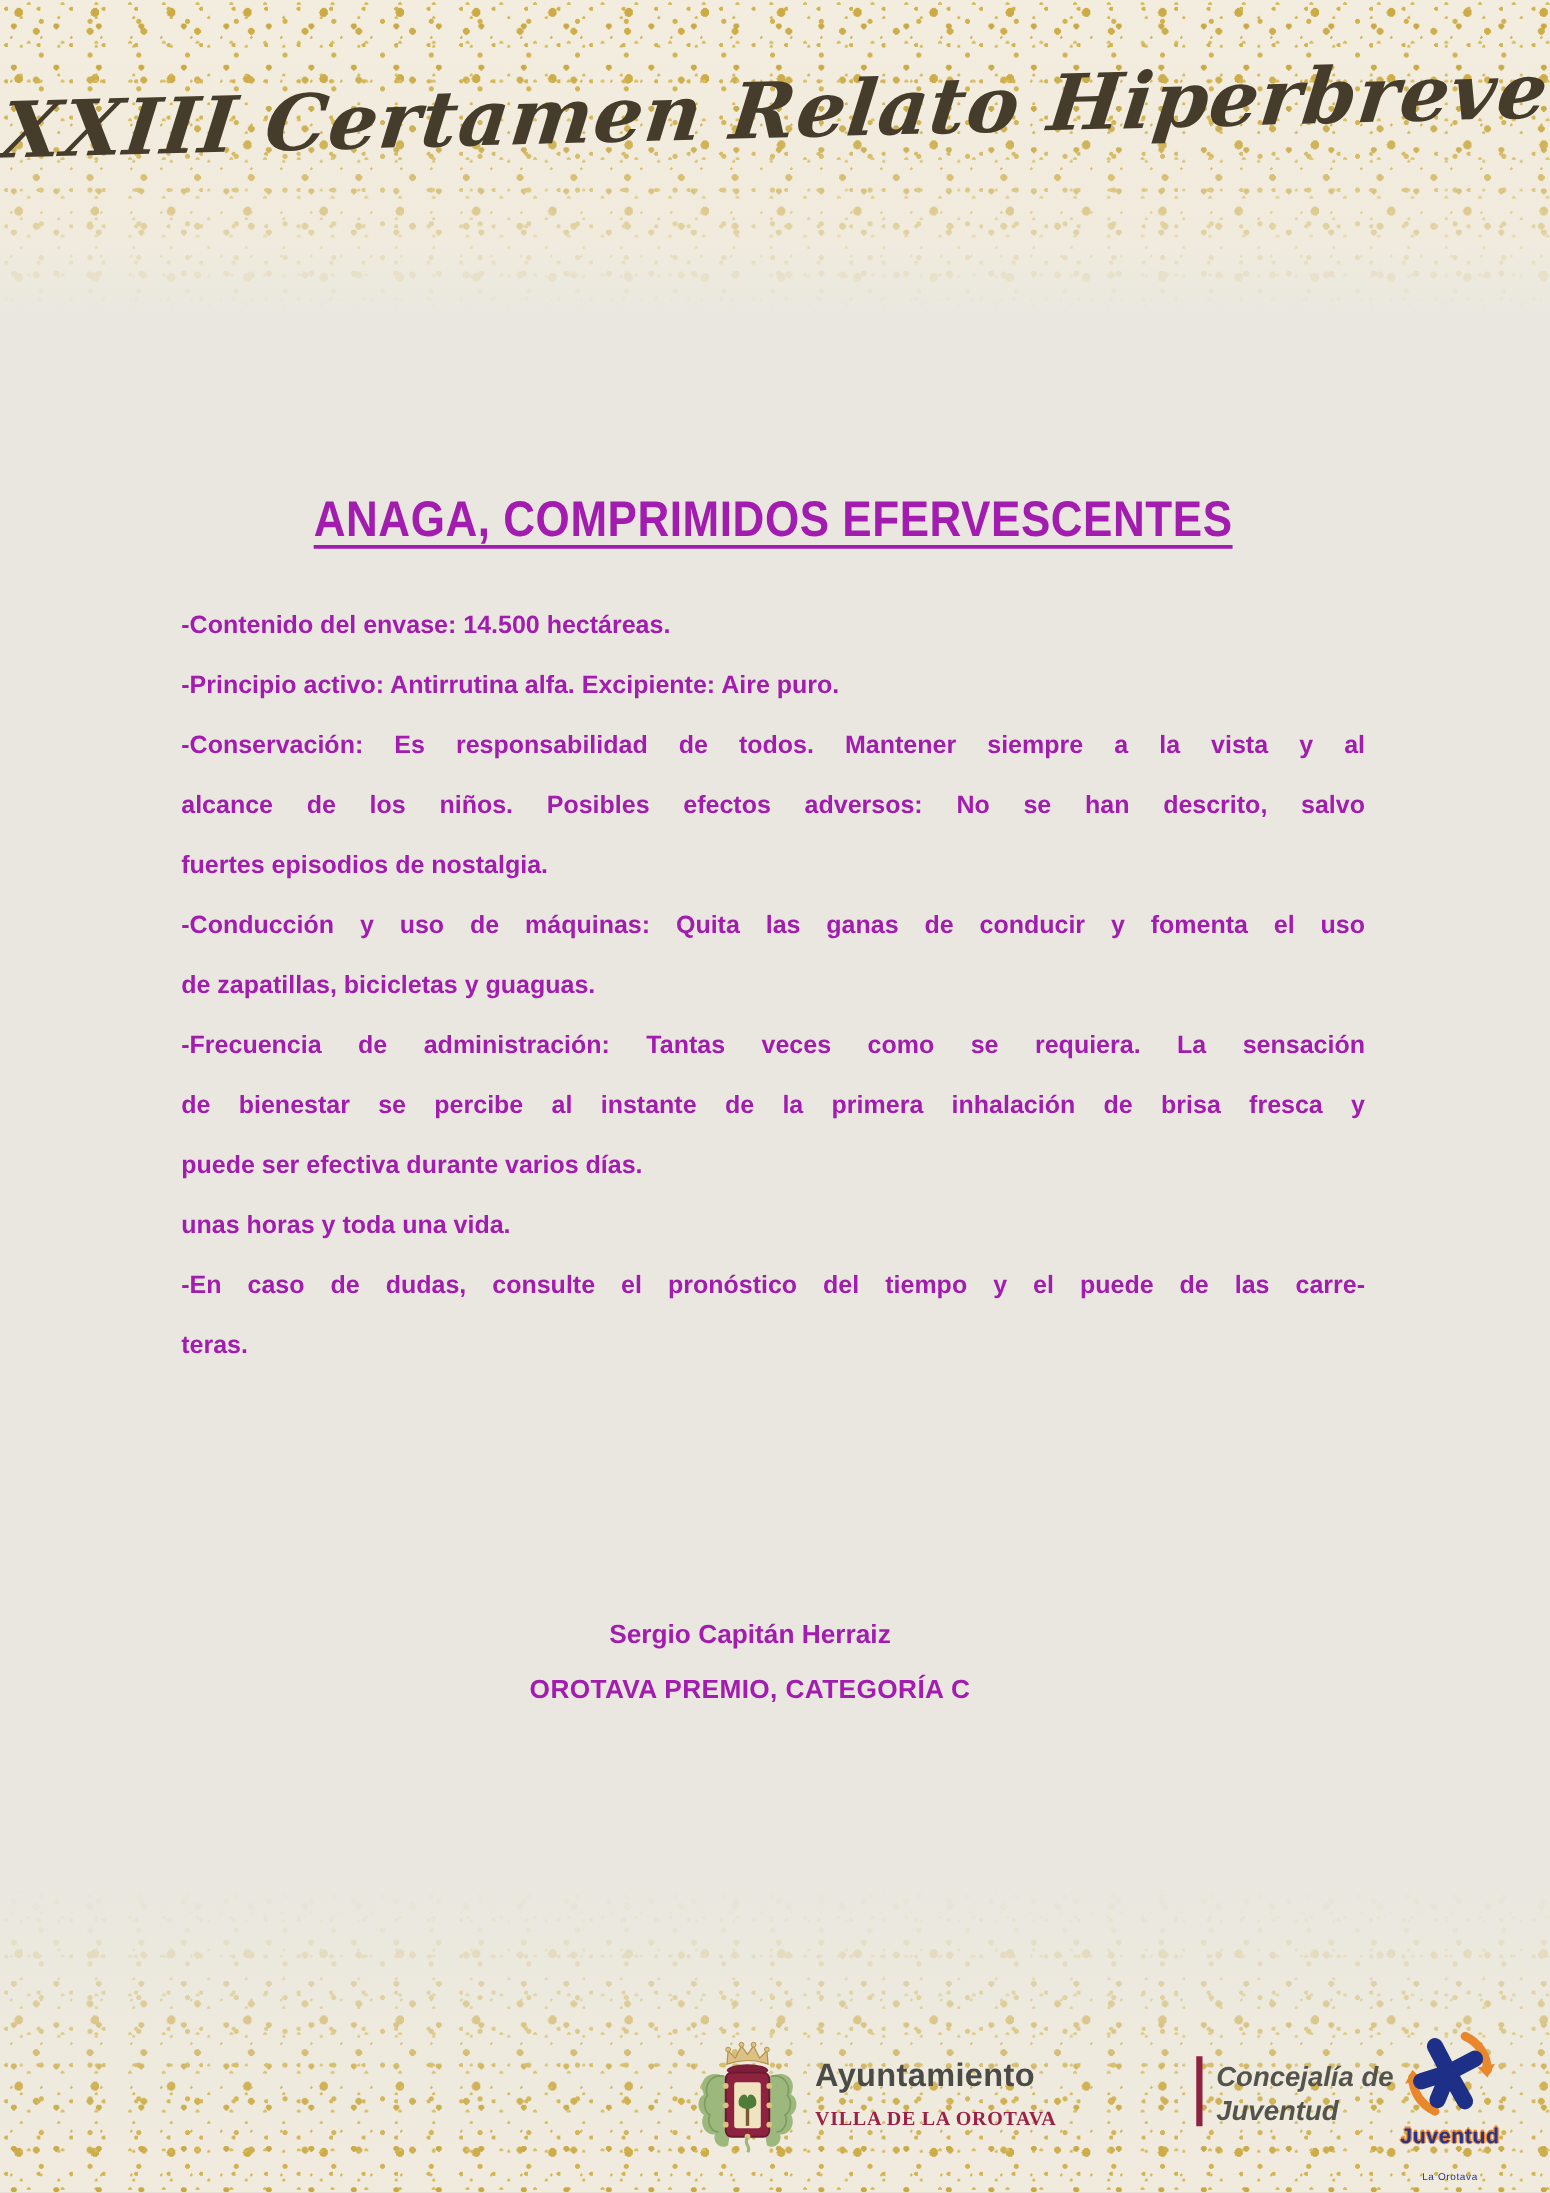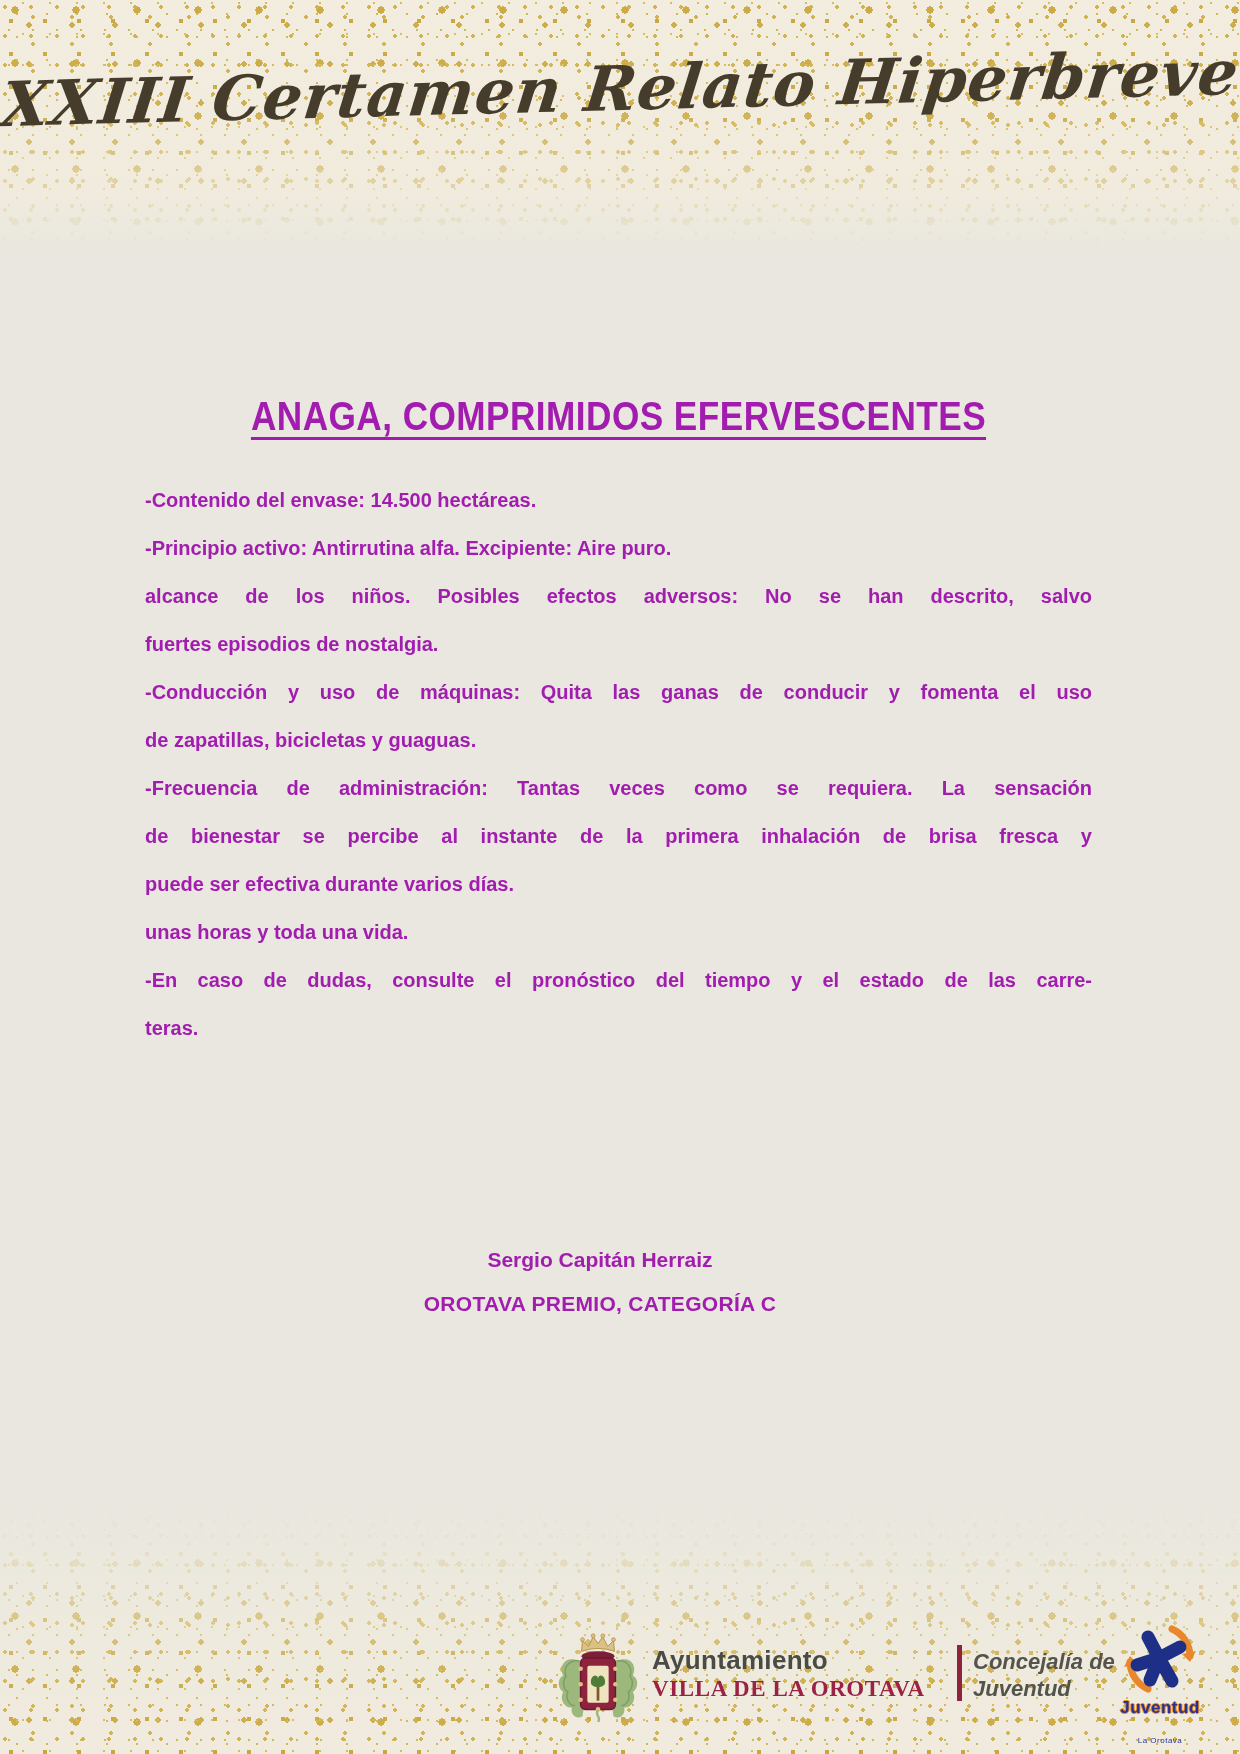--- a/index.html
+++ b/index.html
@@ -65,22 +65,22 @@
   .line.just{text-align:justify;text-align-last:justify;}
   .author-block{margin-top:186px;text-align:center;padding-right:37px;font-weight:bold;}
   .author-name{font-size:21px;line-height:44px;}
   .award{font-size:21px;line-height:44px;letter-spacing:.3px;}
 
   
   .coat{position:absolute;left:552px;top:1630px;}
   .muni{position:absolute;left:652px;top:1645px;}
   .muni-label{font-size:26px;font-weight:bold;color:#4b4b46;letter-spacing:.3px;}
   .muni-name{
-    margin-top:0;font-family:"Liberation Serif",serif;font-weight:bold;
-    font-size:23px;color:#9b2147;letter-spacing:.6px;
+    margin-top:11px;font-family:"Liberation Serif",serif;font-weight:bold;
+    font-size:16px;color:#9b2147;letter-spacing:.6px;
   }
   .footer-divider{position:absolute;left:957px;top:1645px;width:5px;height:56px;background:#8e2340;}
   .dept{
     position:absolute;left:973px;top:1648px;
     font-style:italic;font-weight:bold;font-size:22px;line-height:27px;color:#54544c;
   }
   .youth-logo{position:absolute;left:1110px;top:1620px;width:100px;text-align:center;}
   .youth-logo-text{
     font-size:17px;font-weight:bold;color:#27348f;letter-spacing:.5px;margin-top:-4px;
     text-shadow:1px 0 0 #e8872b,-1px 0 0 #e8872b,0 1px 0 #e8872b,0 -1px 0 #e8872b;
@@ -96,29 +96,30 @@
     <div class="speckles"></div>
   </div>
   <div class="header-title">XXIII Certamen Relato Hiperbreve</div>
 
   <div class="content">
     <div class="story-title">ANAGA, COMPRIMIDOS EFERVESCENTES</div>
 
     <div class="story-lines">
       <div class="line">-Contenido del envase: 14.500 hectáreas.</div>
       <div class="line">-Principio activo: Antirrutina alfa. Excipiente: Aire puro.</div>
+      <div class="line just">-Conservación: Es responsabilidad de todos. Mantener siempre a la vista y al</div>
       <div class="line just">alcance de los niños. Posibles efectos adversos: No se han descrito, salvo</div>
       <div class="line">fuertes episodios de nostalgia.</div>
       <div class="line just">-Conducción y uso de máquinas: Quita las ganas de conducir y fomenta el uso</div>
       <div class="line">de zapatillas, bicicletas y guaguas.</div>
       <div class="line just">-Frecuencia de administración: Tantas veces como se requiera. La sensación</div>
       <div class="line just">de bienestar se percibe al instante de la primera inhalación de brisa fresca y</div>
       <div class="line">puede ser efectiva durante varios días.</div>
       <div class="line">unas horas y toda una vida.</div>
-      <div class="line just">-En caso de dudas, consulte el pronóstico del tiempo y el estado de las carre-</div>
+      <div class="line just">-En caso de dudas, consulte el pronóstico del tiempo y el puede de las carre-</div>
       <div class="line">teras.</div>
     </div>
 
     <div class="author-block">
       <div class="author-name">Sergio Capitán Herraiz</div>
       <div class="award">OROTAVA PREMIO, CATEGORÍA C</div>
     </div>
   </div>
 
   <div class="footer-band">

